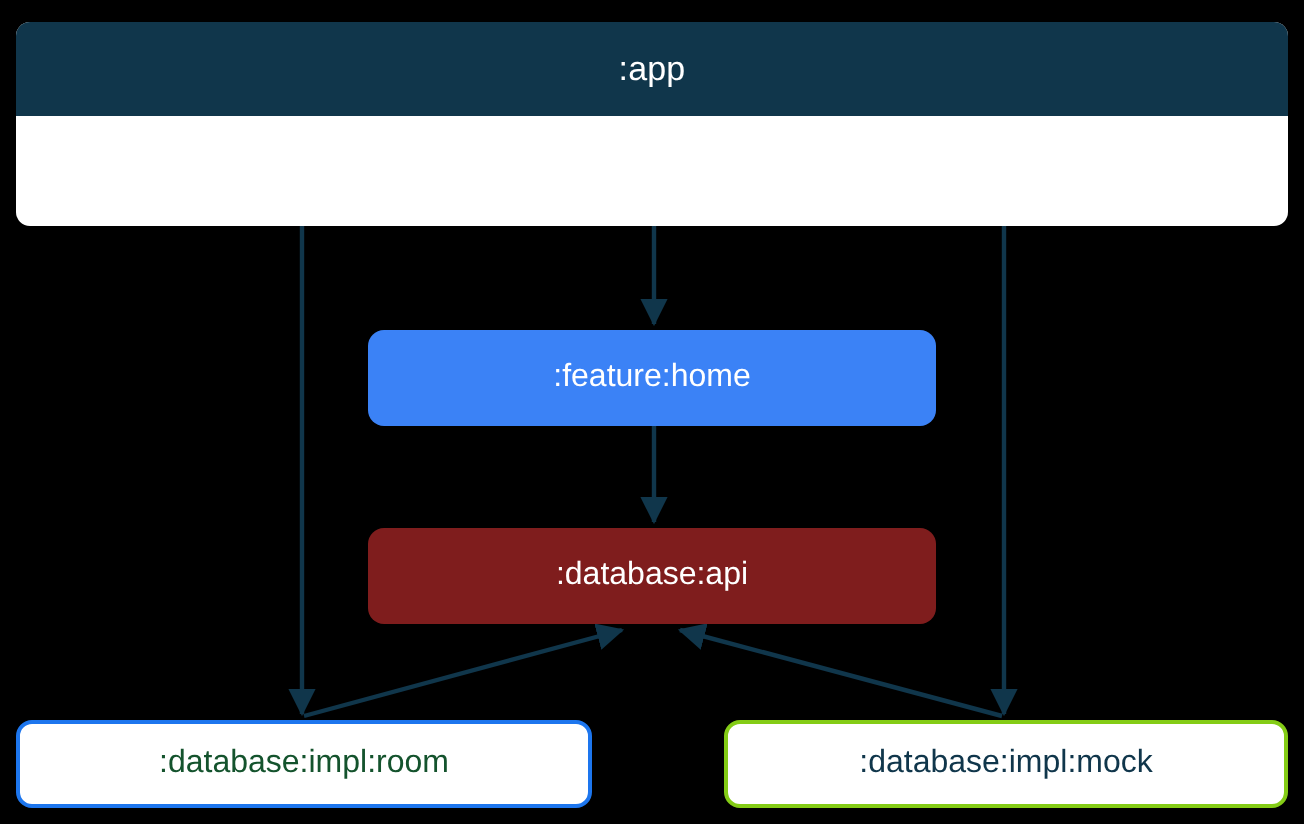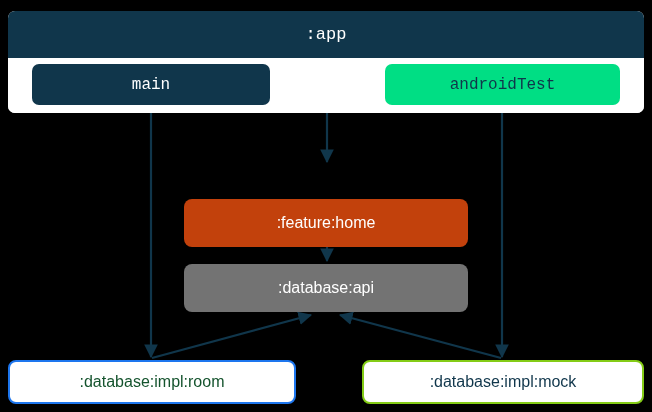--- a/index.html
+++ b/index.html
@@ -27,21 +27,20 @@
   
   .app-container {
     position: absolute;
     left: 8px;
     top: 11px;
     width: 636px;
     height: 102px;
     background: #ffffff;
     border-radius: 7px;
     box-sizing: border-box;
-    font-family: Liberation Mono, monospace;
   }
   .app-header {
     position: absolute;
     left: 0;
     top: 0;
     width: 100%;
     height: 47px;
     background: #10364b;
     border-radius: 7px 7px 0 0;
     display: flex;
@@ -94,30 +93,29 @@
     align-items: center;
     justify-content: center;
     font-size: 16px;
     box-sizing: border-box;
   }
   .node-feature-home {
     left: 184px;
     top: 165px;
     width: 284px;
     height: 48px;
-    background: #c2410c;
+    background: #3b82f6;
     color: #ffffff;
-    margin-top: 34px;
   }
   .node-database-api {
     left: 184px;
     top: 264px;
     width: 284px;
     height: 48px;
-    background: #737373;
+    background: #7f1d1d;
     color: #ffffff;
   }
   .node-impl-room {
     left: 8px;
     top: 360px;
     width: 288px;
     height: 44px;
     background: #ffffff;
     color: #14532d;
     border: 2px solid #1d76ee;
@@ -166,31 +164,20 @@
 
     <g>
       <line x1="501" y1="358" x2="340" y2="315" stroke="#10364b" stroke-width="2.2" marker-end="url(#arrowhead)"></line>
     </g>
   </svg>
 
   <div class="app-container">
     <div class="app-header">
       <span>:app</span>
     </div>
-    <div class="app-body">
-
-      <div class="chip chip-main">
-        <span>main</span>
-      </div>
-
-      <div class="chip chip-androidtest">
-        <span>androidTest</span>
-      </div>
-
-    </div>
   </div>
 
   <div class="node node-feature-home">
     <span>:feature:home</span>
   </div>
 
   <div class="node node-database-api">
     <span>:database:api</span>
   </div>
 

